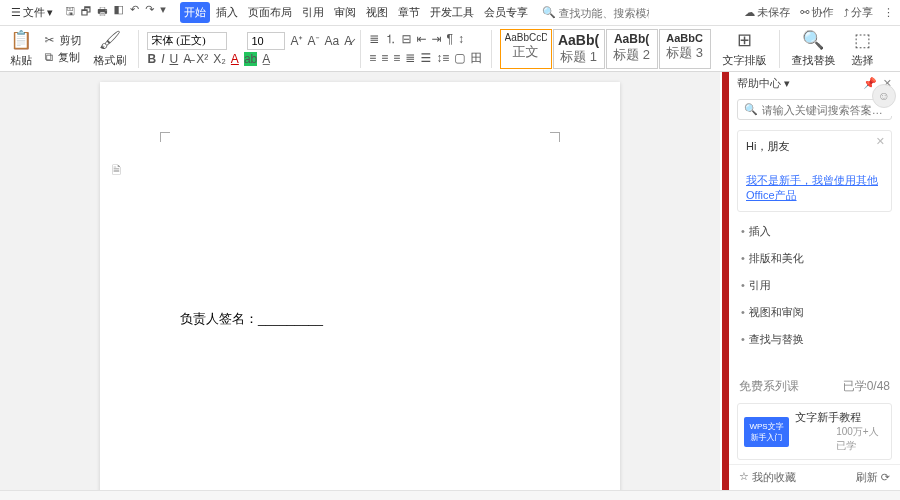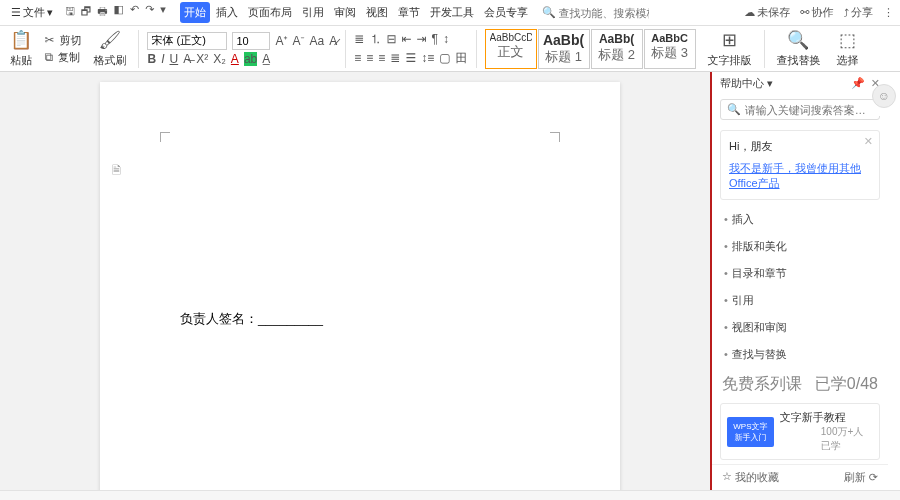--- a/index.html
+++ b/index.html
@@ -20,51 +20,51 @@
 
 
 .ribbon { height: 46px; display: flex; align-items: center; padding: 3px 6px; border-bottom: 1px solid #d9d9d9; gap: 8px; }
 .rgroup { display: flex; flex-direction: column; gap: 2px; }
 .rrow { display: flex; align-items: center; gap: 5px; }
 .divider { width: 1px; height: 38px; background: #e0e0e0; }
 .bigbtn { display: flex; flex-direction: column; align-items: center; gap: 2px; padding: 2px 4px; cursor: pointer; }
 .bigbtn .icon { font-size: 18px; color: #3670ff; }
 .bigbtn .icon.grey { color: #555; }
 select, .combo { font-size: 11px; height: 18px; border: 1px solid #ccc; padding: 0 3px; }
-.combo.font { width: 80px; }
-.combo.size { width: 38px; }
+.combo.font { width: 80px; font-family: Liberation Serif, serif; }
+.combo.size { width: 38px; margin-left: 15px; }
 .ico { color: #555; cursor: pointer; font-size: 12px; }
 .styles { display: flex; gap: 1px; }
 .style-box { border: 1px solid #ccc; padding: 2px 4px; text-align: center; cursor: pointer; width: 52px; }
 .style-box.active { border-color: #f90; }
 .style-box .preview { font-size: 11px; white-space: nowrap; overflow: hidden; }
 .style-box .sname { font-size: 13px; color: #666; }
 
 
 .workspace { position: absolute; top: 72px; left: 0; right: 180px; bottom: 10px; background: #f2f2f2; display: flex; justify-content: center; overflow: hidden; padding-top: 10px; }
 .page { width: 520px; height: 700px; background: #fff; box-shadow: 0 1px 4px rgba(0,0,0,0.15); position: relative; }
 .page .corner { position: absolute; width: 10px; height: 10px; border-color: #aaa; }
 .page .tl { top: 50px; left: 60px; border-left: 1px solid #aaa; border-top: 1px solid #aaa; }
 .page .tr { top: 50px; right: 60px; border-right: 1px solid #aaa; border-top: 1px solid #aaa; }
 .page .doc-icon { position: absolute; top: 80px; left: 12px; color: #888; }
 .page .content { position: absolute; top: 228px; left: 80px; font-size: 13px; color: #000; }
 
 
-.sidepanel { position: absolute; top: 72px; right: 12px; width: 178px; bottom: 10px; border-left: 2px solid #b91c1c; background: #fff; display: flex; flex-direction: column; }
+.sidepanel { position: absolute; top: 72px; right: 0; width: 178px; bottom: 10px; border-left: 7px solid #b91c1c; background: #fff; display: flex; flex-direction: column; }
 .sidepanel .hdr { display: flex; align-items: center; padding: 4px 8px; font-size: 11px; color: #444; }
 .sidepanel .hdr .close-icons { margin-left: auto; display: flex; gap: 6px; color: #888; }
 .sidepanel .help-search { margin: 4px 8px; border: 1px solid #ddd; border-radius: 3px; padding: 3px 6px; display: flex; align-items: center; gap: 4px; }
 .sidepanel .help-search input { border: none; outline: none; font-size: 11px; flex: 1; }
 .sidepanel .card { margin: 6px 8px; border: 1px solid #e8e8e8; border-radius: 3px; padding: 8px; font-size: 11px; position: relative; }
 .sidepanel .card .x { position: absolute; top: 4px; right: 6px; color: #bbb; cursor: pointer; }
 .sidepanel .card .link { color: #3670ff; text-decoration: underline; cursor: pointer; margin-top: 4px; display: block; }
 .sidepanel .catlist { flex: 1; overflow: auto; }
 .sidepanel .cat { padding: 6px 12px; font-size: 11px; color: #444; cursor: pointer; }
 .sidepanel .cat::before { content: "•"; margin-right: 4px; color: #888; }
-.sidepanel .course-hdr { padding: 4px 10px; display: flex; font-size: 16px; color: #888; }
+.sidepanel .course-hdr { padding: 4px 10px; display: flex; font-size: 12px; color: #888; }
 .sidepanel .course-hdr .right { margin-left: auto; }
 .sidepanel .course { margin: 4px 8px; border: 1px solid #e8e8e8; border-radius: 3px; padding: 6px; display: flex; gap: 6px; align-items: center; }
 .sidepanel .course .thumb { width: 52px; height: 30px; background: #3670ff; color: #fff; font-size: 8px; display: flex; flex-direction: column; justify-content: center; align-items: center; border-radius: 2px; }
 .sidepanel .course .info .title { font-size: 11px; color: #333; }
 .sidepanel .course .info .sub { font-size: 10px; color: #999; margin-left: 41px; }
 .sidepanel .footer { border-top: 1px solid #eee; padding: 5px 10px; display: flex; font-size: 11px; color: #666; }
 .sidepanel .footer .refresh { margin-left: auto; cursor: pointer; }
 
 .floating-avatar { position: absolute; top: 84px; right: 4px; width: 24px; height: 24px; border-radius: 50%; background: #eee; border: 1px solid #ddd; display: flex; align-items: center; justify-content: center; font-size: 12px; color: #999; z-index: 5; }
 .statusbar { position: absolute; bottom: 0; left: 0; right: 0; height: 10px; background: #f6f6f6; border-top: 1px solid #e2e2e2; }
@@ -233,27 +233,26 @@
       <span>📌</span>
       <span>✕</span>
     </div>
   </div>
   <div class="help-search">
     <span>🔍</span>
     <input placeholder="请输入关键词搜索答案…" style="">
   </div>
   <div class="card">
     <span class="x">✕</span>
-    <div style="margin-bottom:7px">Hi，朋友</div>
+    <div style="margin-bottom:19px">Hi，朋友</div>
     <a class="link">我不是新手，我曾使用其他Office产品</a>
   </div>
   <div class="catlist">
     <div class="cat">插入</div>
     <div class="cat">排版和美化</div>
-    <div class="cat">目录和章节</div>
     <div class="cat">引用</div>
     <div class="cat">视图和审阅</div>
     <div class="cat">查找与替换</div>
 
   </div>
   <div class="course-hdr">
     <span>免费系列课</span>
     <span class="right">已学0/48</span>
   </div>
   <div class="course">

